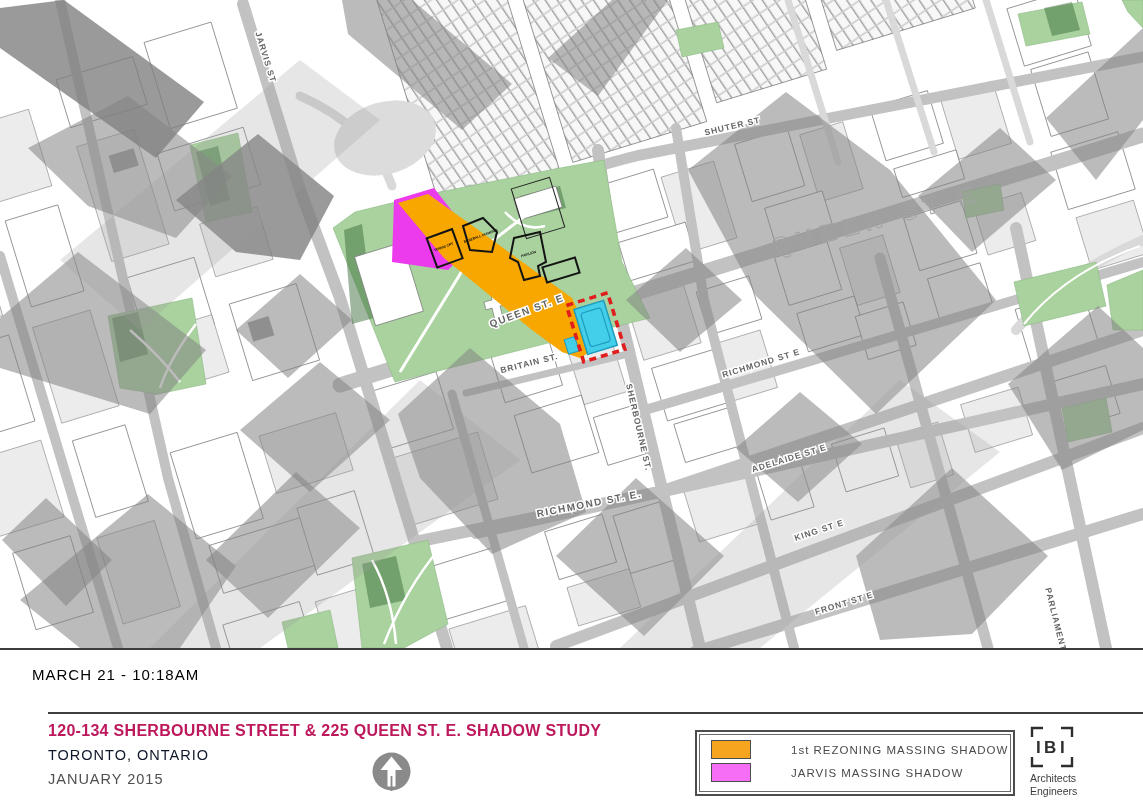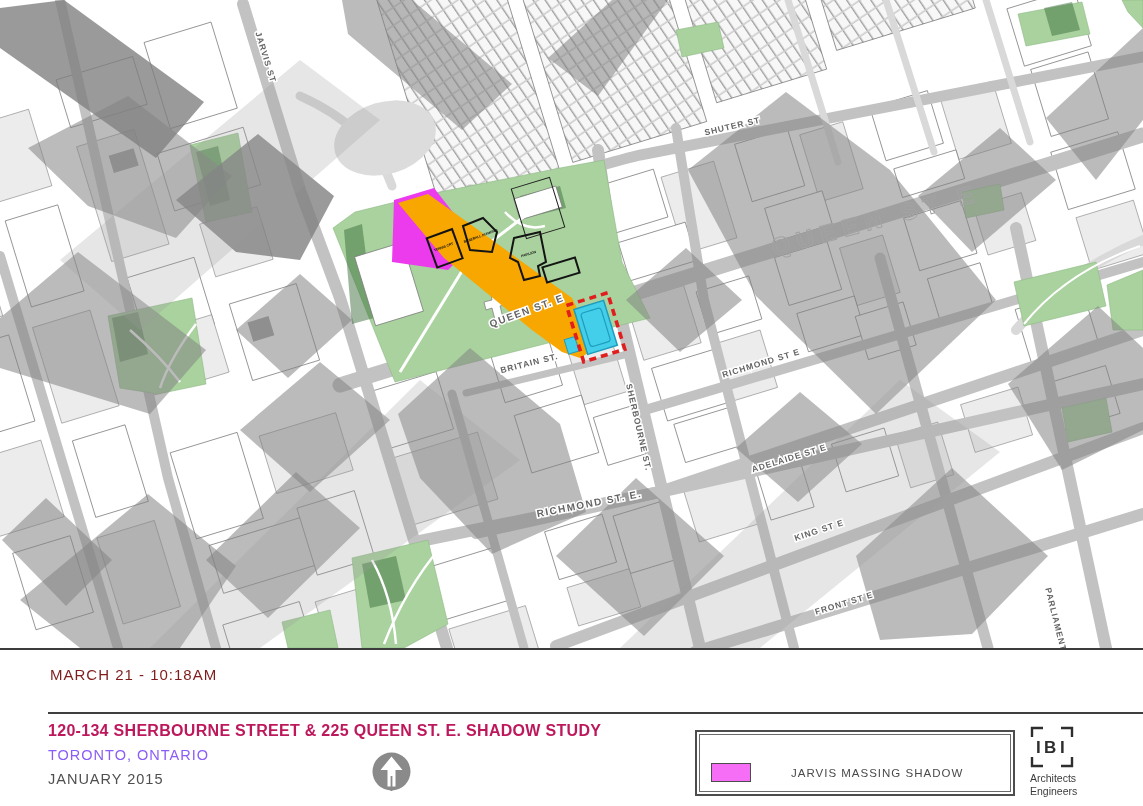--- a/index.html
+++ b/index.html
@@ -24,24 +24,24 @@
   .mass{fill:none;stroke:#141414;stroke-width:2}
   .mass-thin{fill:none;stroke:#222;stroke-width:1}
   text.st{font-size:10px;fill:#646464;letter-spacing:1.5px;text-anchor:middle;
           stroke:#fff;stroke-width:3px;paint-order:stroke;font-weight:700}
   text.sm{font-size:8.5px;letter-spacing:1px}
   text.outline{font-size:24px;font-weight:700;fill:none;stroke:#a3a3a3;stroke-width:1px;
                letter-spacing:7px;paint-order:fill}
   text.tiny{font-size:3.4px;fill:#111;letter-spacing:0;stroke:none;text-anchor:middle;font-weight:700}
 
   
-  .stamp{position:absolute;left:50px;top:666px;font-size:15px;color:#7f1d1d;letter-spacing:1px;}
+  .stamp{position:absolute;left:32px;top:666px;font-size:15px;color:#000000;letter-spacing:1px;}
   .rule{position:absolute;left:48px;top:712px;width:1095px;height:2px;background:#3f3f3f;}
   .tb-title{position:absolute;left:48px;top:722px;font-size:16px;font-weight:700;color:#be185d;letter-spacing:.3px;}
-  .tb-sub{position:absolute;left:48px;top:747px;font-size:14.5px;color:#8b5cf6;letter-spacing:1px;}
+  .tb-sub{position:absolute;left:48px;top:747px;font-size:14.5px;color:#0f172a;letter-spacing:1px;}
   .tb-date{position:absolute;left:48px;top:771px;font-size:14.5px;color:#4f4f4f;letter-spacing:1px;}
 
   .north{position:absolute;left:372px;top:752px;width:39px;height:39px;}
 
   .legend{position:absolute;left:695px;top:730px;width:316px;height:62px;
           border:2px solid #4d4d4d;background:#fff;}
   .legend-inner{position:absolute;left:2px;top:2px;right:2px;bottom:2px;border:1px solid #6a6a6a;}
   .lg-row{position:absolute;left:14px;display:flex;align-items:center;}
   .lg-row.r0{top:8px}
   .lg-row.r1{top:31px}
@@ -285,20 +285,24 @@
   <div class="north">
     <svg width="39" height="39" viewBox="0 0 39 39">
       <circle cx="19.5" cy="19.5" r="19" fill="#8a8a8a"></circle>
       <polygon fill="#fff" points="19.5,4.5 8.5,18 15.5,18 15.5,34.5 23.5,34.5 23.5,18 30.5,18"></polygon>
       <rect x="18.6" y="24" width="1.8" height="15" fill="#8a8a8a"></rect>
     </svg>
   </div>
 
   <div class="legend">
     <div class="legend-inner"></div>
+    <div class="lg-row r0">
+      <div class="lg-swatch" style="background-color: rgb(246, 165, 31);"></div>
+      <div class="lg-label">1st REZONING MASSING SHADOW</div>
+    </div>
     <div class="lg-row r1">
       <div class="lg-swatch" style="background-color: rgb(245, 110, 245);"></div>
       <div class="lg-label">JARVIS MASSING SHADOW</div>
     </div>
   </div>
 
   <div class="logo">
     <svg width="44" height="42" viewBox="0 0 44 42">
       <path d="M2,11 V2 H13" fill="none" stroke="#2e2e2e" stroke-width="2.4"></path>
       <path d="M31,2 H42 V11" fill="none" stroke="#2e2e2e" stroke-width="2.4"></path>

